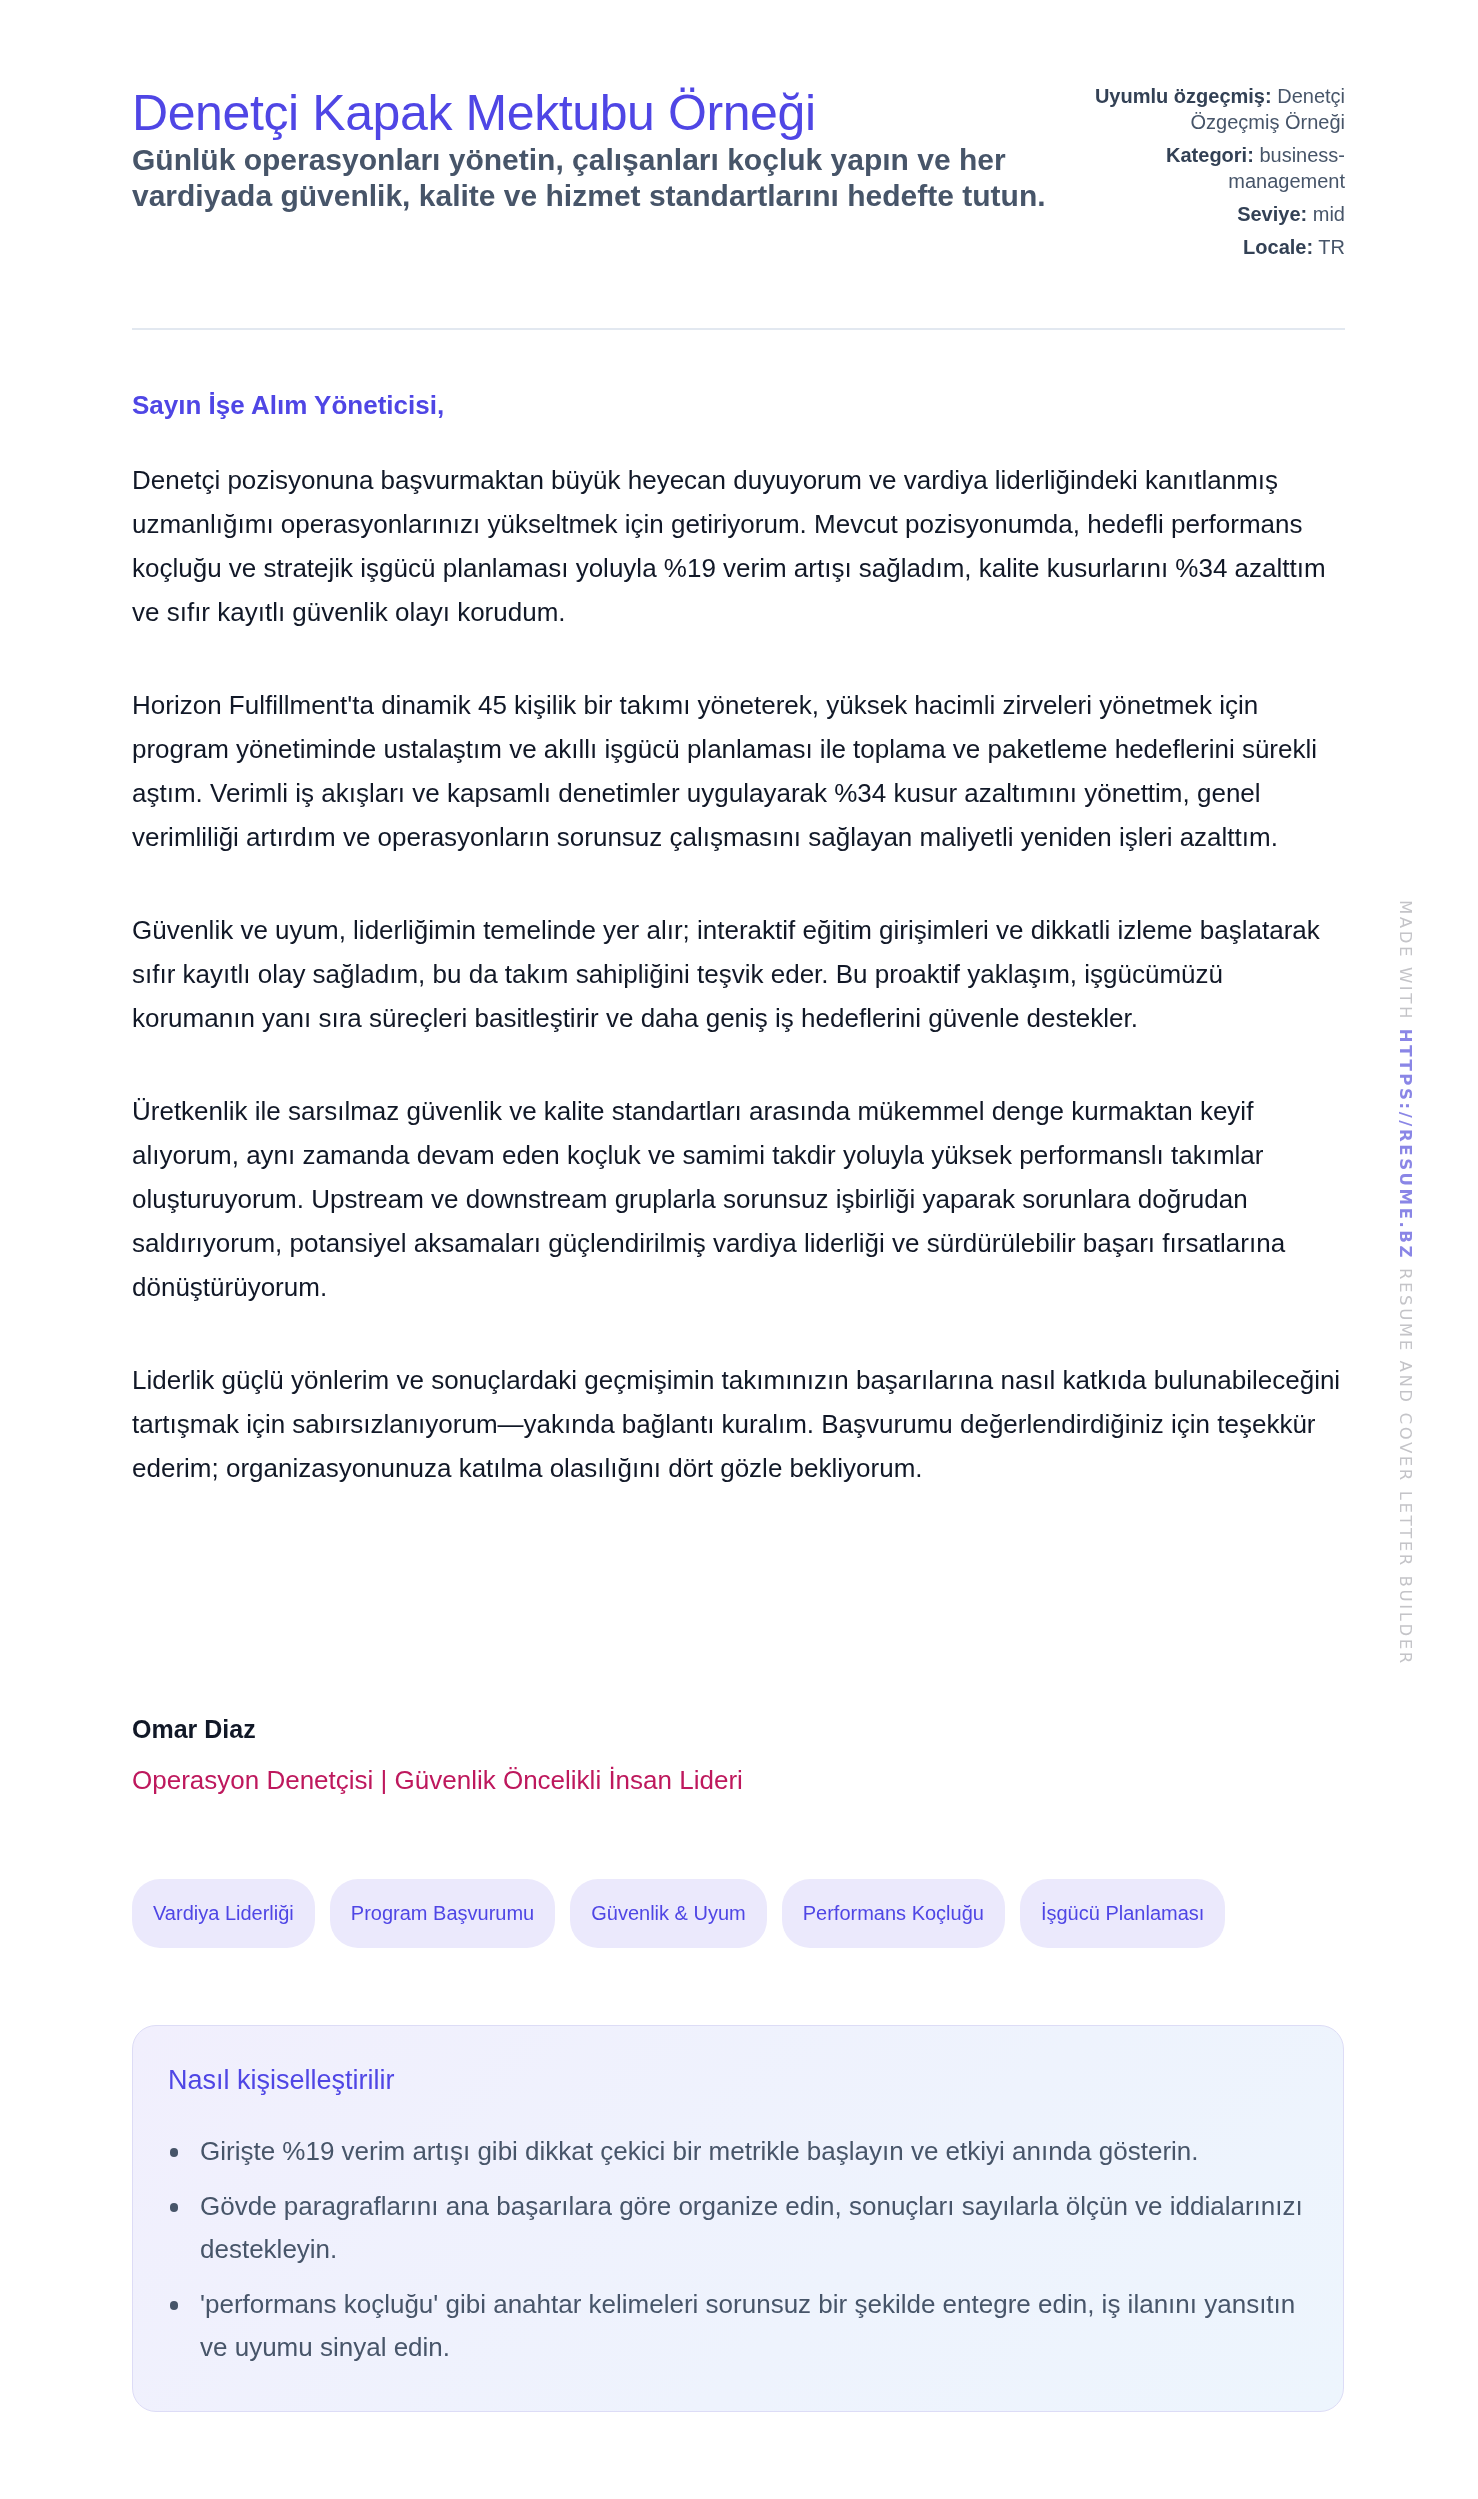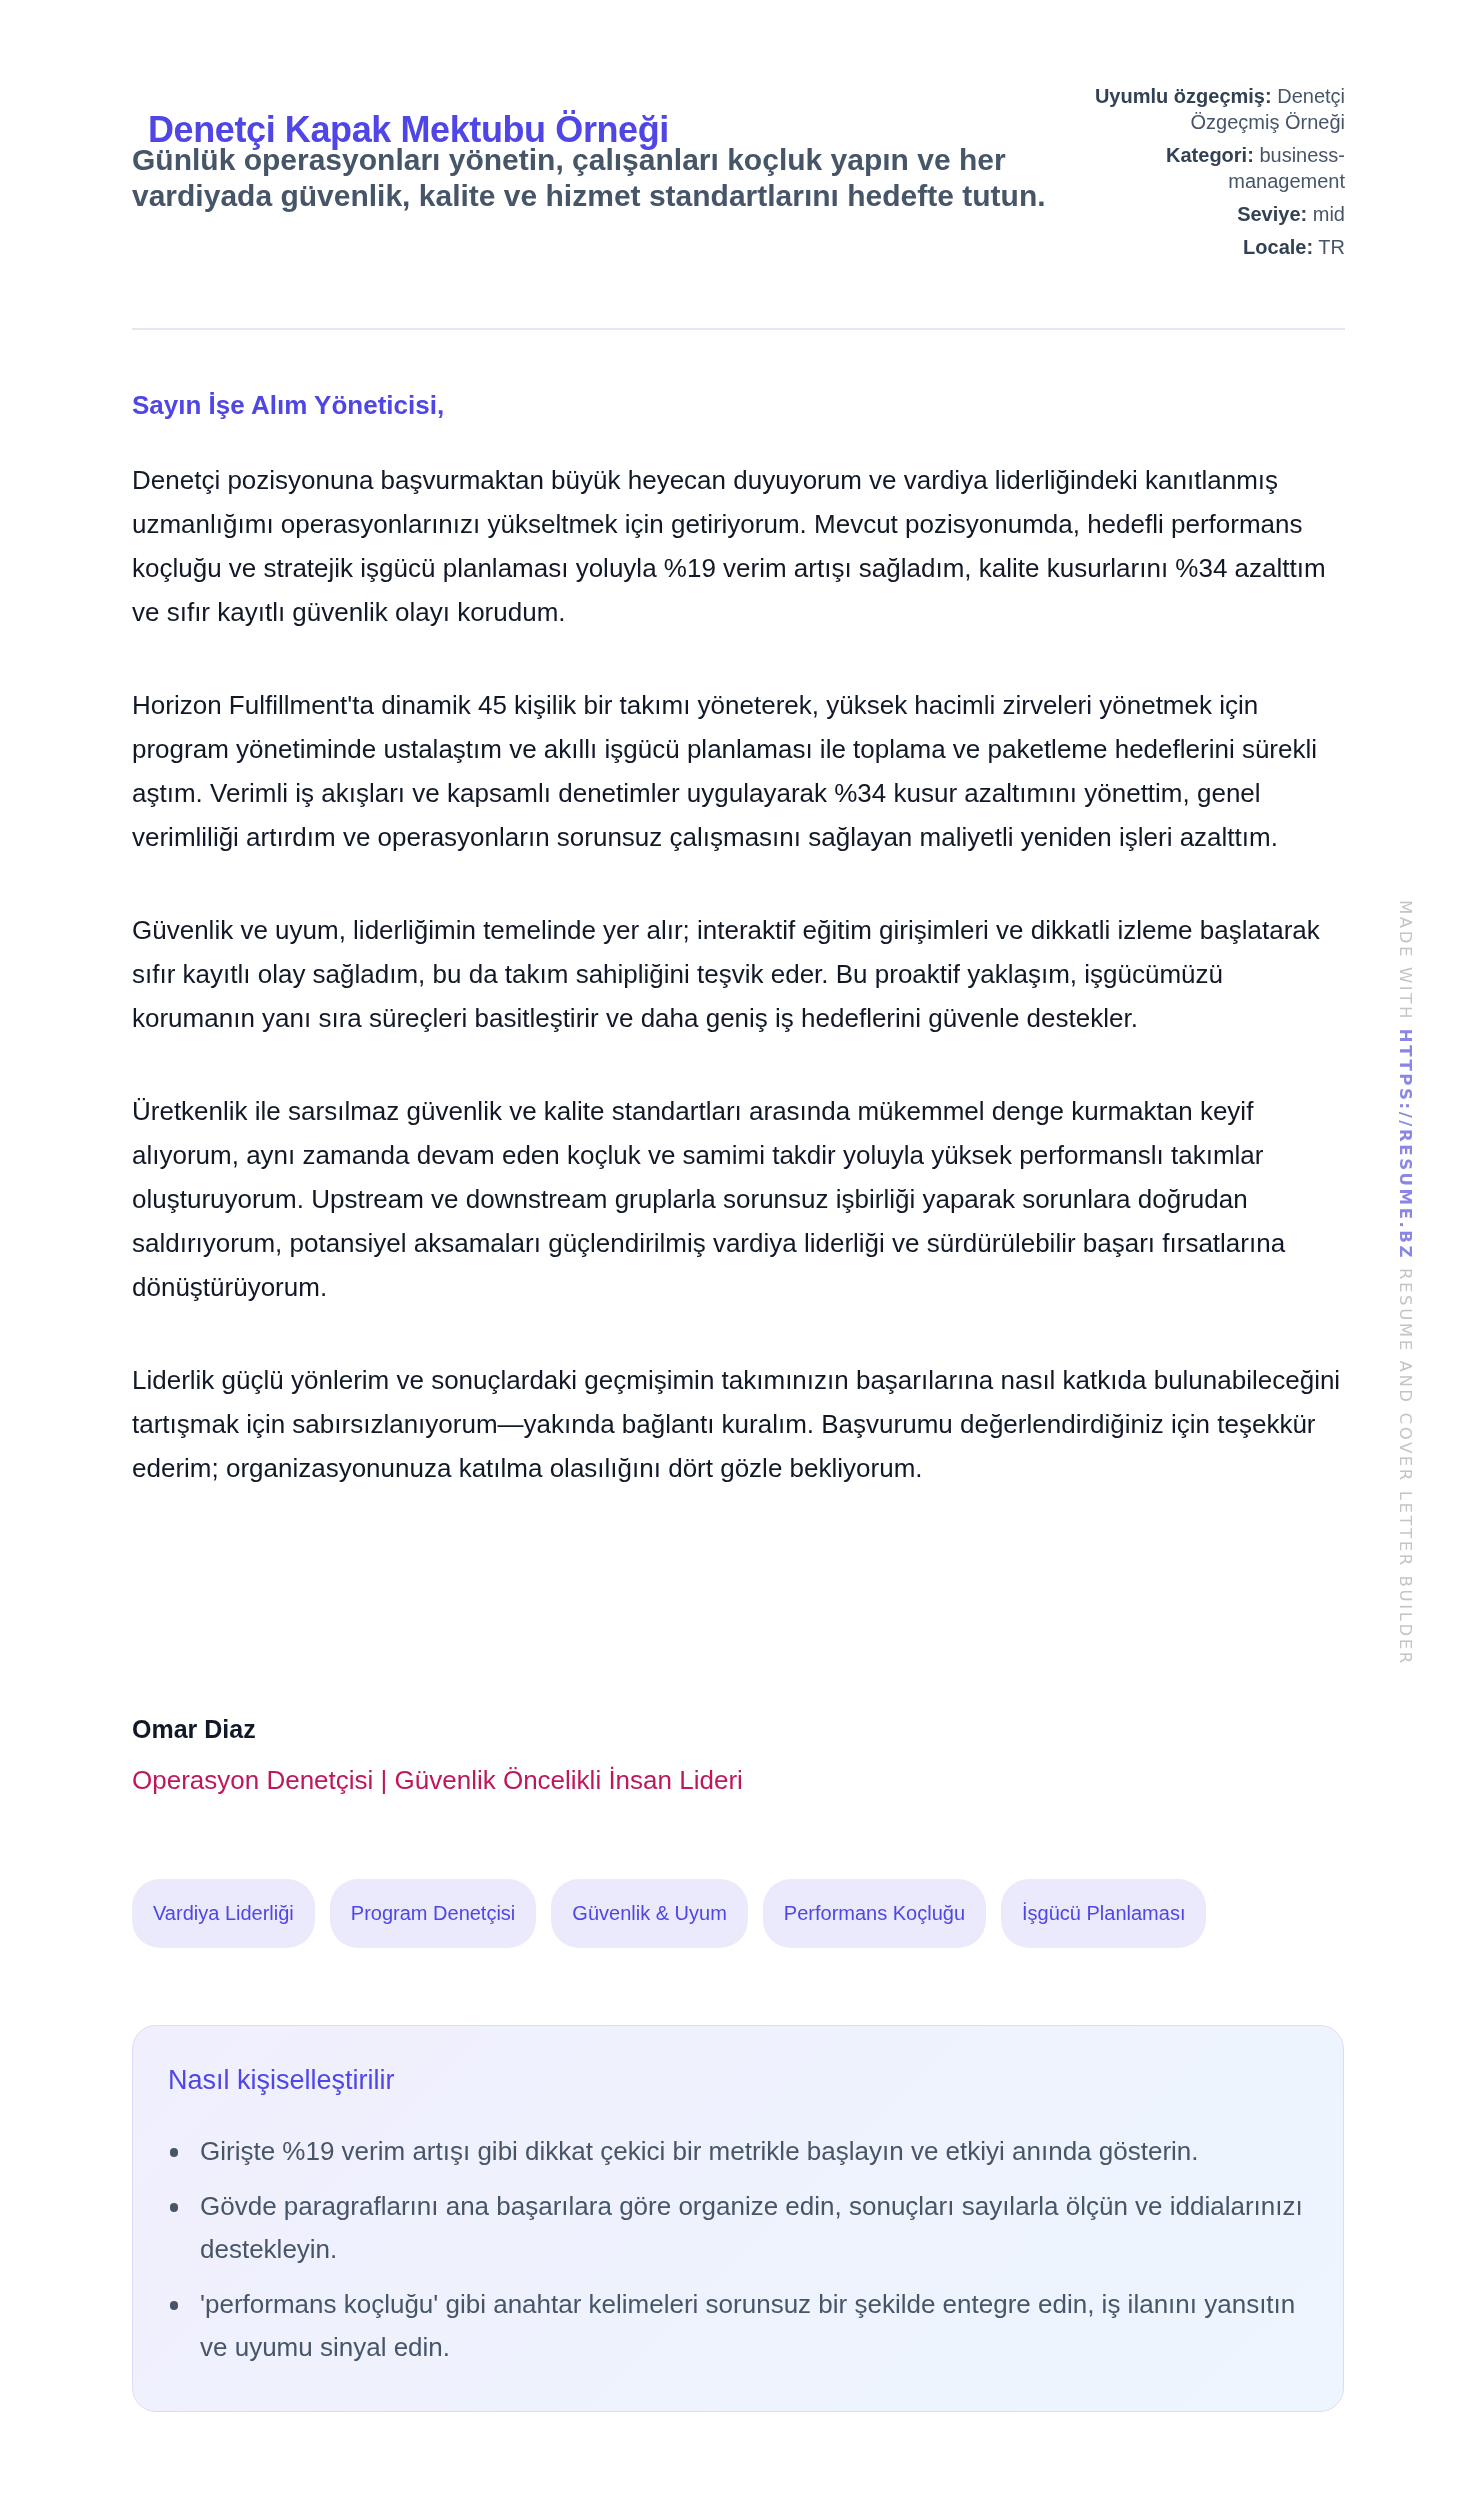--- a/index.html
+++ b/index.html
@@ -5,22 +5,22 @@
   html, body { margin: 0; padding: 0; background: #ffffff; }
   body {
     width: 1479px; height: 2500px; position: relative; overflow: hidden;
     font-family: "Liberation Sans", "DejaVu Sans", sans-serif;
     color: #111827;
   }
   .page { position: absolute; left: 132px; top: 0; width: 1213px; }
 
   .header { position: absolute; left: 0; top: 83px; width: 1213px; height: 209px; }
   .title {
-    position: absolute; left: 0; top: 0; margin: 16px;
-    font-size: 36px; font-weight: 700; color: #4f46e5; letter-spacing: -0.4px;
+    position: absolute; left: 0; top: 0; margin: 0;
+    font-size: 50px; font-weight: 400; color: #4f46e5; letter-spacing: -0.4px;
     line-height: 61px; white-space: nowrap;
   }
   .subtitle {
     position: absolute; left: 0; top: 59px; width: 948px; margin: 0;
     font-size: 30px; font-weight: 700; color: #475569; line-height: 36px;
   }
   .meta {
     position: absolute; right: 0; top: 0; width: 252px; text-align: right;
     font-size: 20px; color: #475569; line-height: 26px;
   }
@@ -120,21 +120,21 @@
     <p>Liderlik güçlü yönlerim ve sonuçlardaki geçmişimin takımınızın başarılarına nasıl katkıda bulunabileceğini tartışmak için sabırsızlanıyorum—yakında bağlantı kuralım. Başvurumu değerlendirdiğiniz için teşekkür ederim; organizasyonunuza katılma olasılığını dört gözle bekliyorum.</p>
   </div>
 
   <div class="signature">
     <p class="sig-name">Omar Diaz</p>
     <p class="sig-title">Operasyon Denetçisi | Güvenlik Öncelikli İnsan Lideri</p>
   </div>
 
   <div class="tags">
     <span class="tag">Vardiya Liderliği</span>
-    <span class="tag">Program Denetçisi</span>
+    <span class="tag">Program Başvurumu</span>
     <span class="tag">Güvenlik &amp; Uyum</span>
     <span class="tag">Performans Koçluğu</span>
     <span class="tag">İşgücü Planlaması</span>
   </div>
 
   <div class="tips">
     <h3>Nasıl kişiselleştirilir</h3>
     <ul>
       <li>
         <span class="dot"></span>

